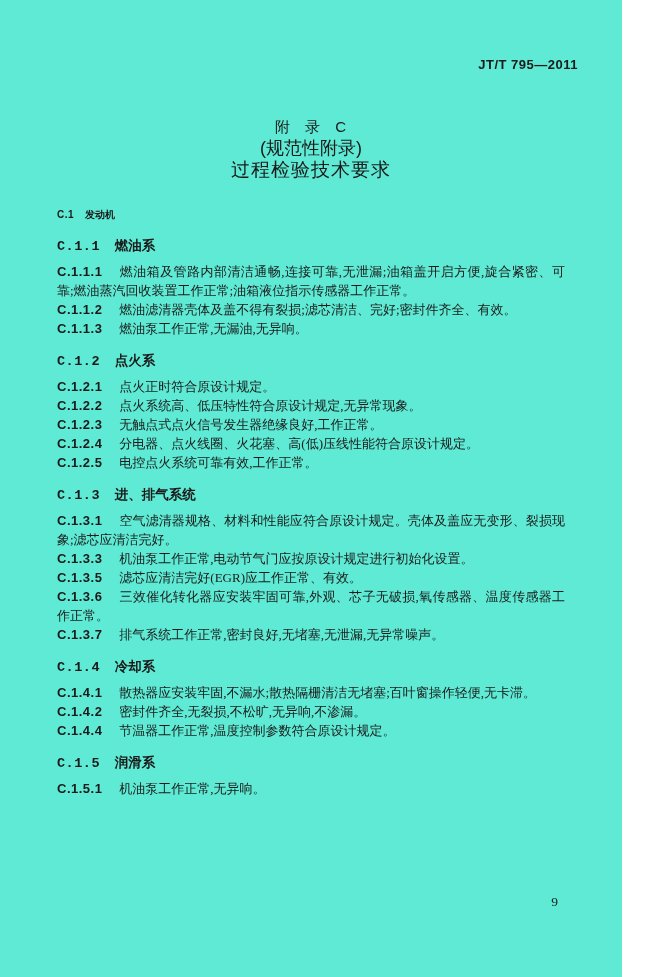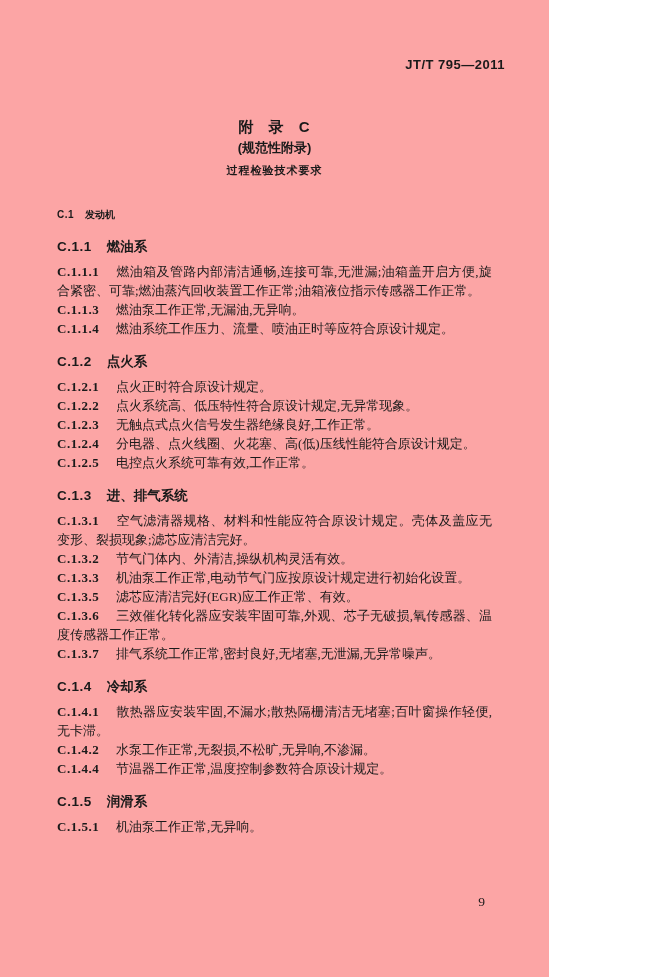--- a/index.html
+++ b/index.html
@@ -2,85 +2,85 @@
 <html lang="zh"><head>
 <meta charset="utf-8">
 <style>
   html, body {
     margin: 0;
     padding: 0;
     background: #ffffff;
   }
   .page {
     position: relative;
-    width: 549px;
+    width: 622px;
     height: 977px;
     box-sizing: border-box;
-    background: #fca5a5;
+    background: #5eead4;
     color: #1a1a1a;
     padding: 57px 57px 0 57px;
     overflow: hidden;
     font-family: "Liberation Serif", "DejaVu Serif", serif;
   }
   .doc-code {
     text-align: right;
     font-family: "Liberation Sans", "DejaVu Sans", sans-serif;
     font-weight: bold;
     font-size: 13px;
     line-height: 16px;
     letter-spacing: 0.5px;
     margin-right: -13px;
   }
   .title-block {
     margin-top: 44px;
     text-align: center;
     font-family: "Liberation Sans", "DejaVu Sans", sans-serif;
-    font-weight: bold;
+    font-weight: normal;
   }
   .title-line1 {
     font-size: 15px;
     line-height: 20px;
     word-spacing: 0.6em;
     letter-spacing: 1px;
   }
   .title-line2 {
-    font-size: 13px;
+    font-size: 18px;
     line-height: 22px;
   }
   .title-line3 {
-    font-size: 11px;
+    font-size: 19px;
     line-height: 22px;
     letter-spacing: 1px;
   }
   h2.section-h {
     font-family: "Liberation Sans", "DejaVu Sans", sans-serif;
     font-weight: bold;
     font-size: 10px;
     line-height: 16px;
     margin: 26px 0 0 0;
   }
   h3.sub-h {
-    font-family: Liberation Sans, sans-serif;
+    font-family: Liberation Mono, monospace;
     font-weight: bold;
     font-size: 13.5px;
     line-height: 16px;
     margin: 16px 0 7px 0;
   }
   .h-num {
     margin-right: 1.1em;
     letter-spacing: 0.5px;
   }
   p.clause {
     margin: 0;
     font-size: 13px;
     line-height: 19px;
     text-align: justify;
   }
   .c-num {
-    font-family: Liberation Serif, serif;
+    font-family: Liberation Sans, sans-serif;
     font-weight: bold;
     letter-spacing: 0.5px;
     margin-right: 1.3em;
     white-space: nowrap;
   }
   .page-number {
     position: absolute;
     top: 894px;
     right: 64px;
     font-family: "Liberation Serif", "DejaVu Serif", serif;
@@ -102,47 +102,46 @@
   </div>
 
   <h2 class="section-h">
     <span class="h-num">C.1</span><span>发动机</span>
   </h2>
 
   <h3 class="sub-h">
     <span class="h-num">C.1.1</span><span>燃油系</span>
   </h3>
   <p class="clause"><span class="c-num">C.1.1.1</span><span>燃油箱及管路内部清洁通畅,连接可靠,无泄漏;油箱盖开启方便,旋合紧密、可靠;燃油蒸汽回收装置工作正常;油箱液位指示传感器工作正常。</span></p>
+  <p class="clause"><span class="c-num">C.1.1.2</span><span>燃油滤清器壳体及盖不得有裂损;滤芯清洁、完好;密封件齐全、有效。</span></p>
   <p class="clause"><span class="c-num">C.1.1.3</span><span>燃油泵工作正常,无漏油,无异响。</span></p>
-  <p class="clause"><span class="c-num">C.1.1.4</span><span>燃油系统工作压力、流量、喷油正时等应符合原设计规定。</span></p>
 
   <h3 class="sub-h">
     <span class="h-num">C.1.2</span><span>点火系</span>
   </h3>
   <p class="clause"><span class="c-num">C.1.2.1</span><span>点火正时符合原设计规定。</span></p>
   <p class="clause"><span class="c-num">C.1.2.2</span><span>点火系统高、低压特性符合原设计规定,无异常现象。</span></p>
   <p class="clause"><span class="c-num">C.1.2.3</span><span>无触点式点火信号发生器绝缘良好,工作正常。</span></p>
   <p class="clause"><span class="c-num">C.1.2.4</span><span>分电器、点火线圈、火花塞、高(低)压线性能符合原设计规定。</span></p>
   <p class="clause"><span class="c-num">C.1.2.5</span><span>电控点火系统可靠有效,工作正常。</span></p>
 
   <h3 class="sub-h">
     <span class="h-num">C.1.3</span><span>进、排气系统</span>
   </h3>
   <p class="clause"><span class="c-num">C.1.3.1</span><span>空气滤清器规格、材料和性能应符合原设计规定。壳体及盖应无变形、裂损现象;滤芯应清洁完好。</span></p>
-  <p class="clause"><span class="c-num">C.1.3.2</span><span>节气门体内、外清洁,操纵机构灵活有效。</span></p>
   <p class="clause"><span class="c-num">C.1.3.3</span><span>机油泵工作正常,电动节气门应按原设计规定进行初始化设置。</span></p>
   <p class="clause"><span class="c-num">C.1.3.5</span><span>滤芯应清洁完好(EGR)应工作正常、有效。</span></p>
   <p class="clause"><span class="c-num">C.1.3.6</span><span>三效催化转化器应安装牢固可靠,外观、芯子无破损,氧传感器、温度传感器工作正常。</span></p>
   <p class="clause"><span class="c-num">C.1.3.7</span><span>排气系统工作正常,密封良好,无堵塞,无泄漏,无异常噪声。</span></p>
 
   <h3 class="sub-h">
     <span class="h-num">C.1.4</span><span>冷却系</span>
   </h3>
   <p class="clause"><span class="c-num">C.1.4.1</span><span>散热器应安装牢固,不漏水;散热隔栅清洁无堵塞;百叶窗操作轻便,无卡滞。</span></p>
-  <p class="clause"><span class="c-num">C.1.4.2</span><span>水泵工作正常,无裂损,不松旷,无异响,不渗漏。</span></p>
+  <p class="clause"><span class="c-num">C.1.4.2</span><span>密封件齐全,无裂损,不松旷,无异响,不渗漏。</span></p>
   <p class="clause"><span class="c-num">C.1.4.4</span><span>节温器工作正常,温度控制参数符合原设计规定。</span></p>
 
   <h3 class="sub-h">
     <span class="h-num">C.1.5</span><span>润滑系</span>
   </h3>
   <p class="clause"><span class="c-num">C.1.5.1</span><span>机油泵工作正常,无异响。</span></p>
 
   <div class="page-number">9</div>
 
 </div>

